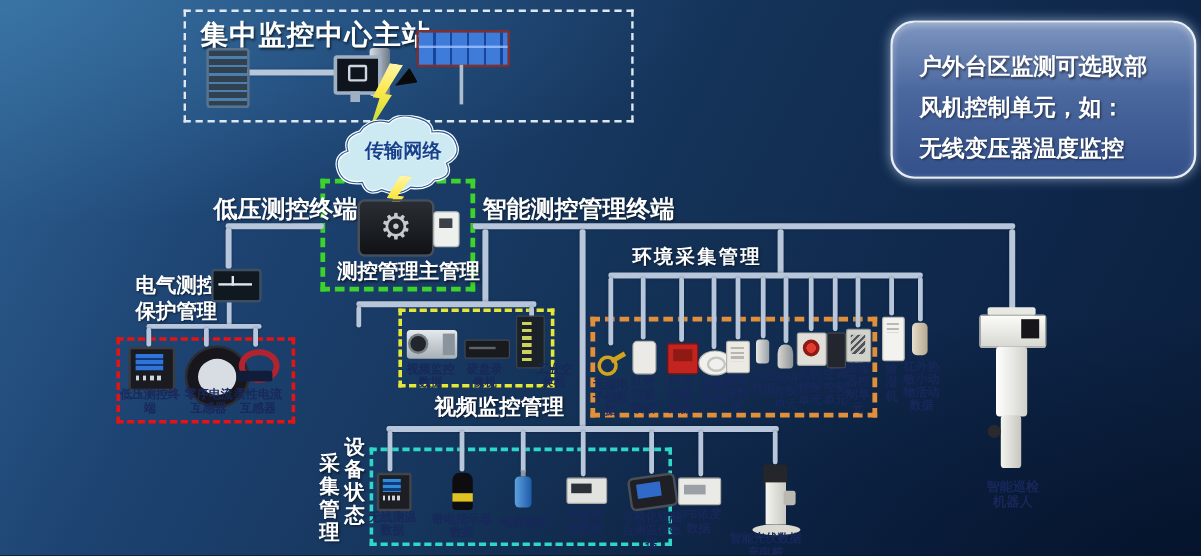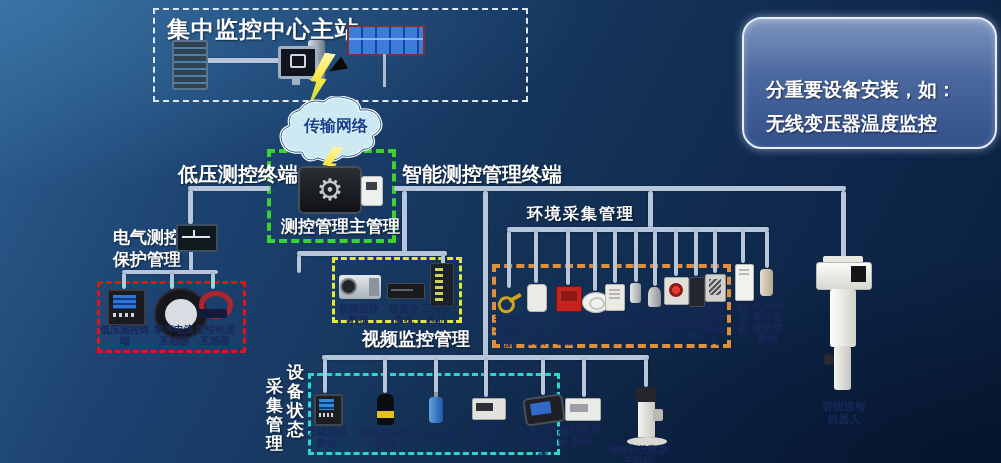--- a/index.html
+++ b/index.html
@@ -183,21 +183,22 @@
 
   <div class="t t-title" style="left:167px;top:14px;">集中监控中心主站</div>
   <div class="ic ic-server" style="left:172px;top:40px;"></div>
   <div class="ic ic-tower" style="left:308px;top:40px;"></div>
   <div class="ic ic-monitor" style="left:278px;top:46px;"></div>
   <div class="ic ic-arrow" style="left:328px;top:60px;"></div>
   <div class="ic ic-solar" style="left:347px;top:25px;"></div>
 
 
   <div id="callout">
-    <div class="cl" style="top:58px;">分重要设备安装，如：</div>
+    <div class="cl" style="top:24px;">户外台区监测可选取部</div>
+    <div class="cl" style="top:58px;">风机控制单元，如：</div>
     <div class="cl" style="top:92px;">无线变压器温度监控</div>
   </div>
 
   <div class="bolt" style="left:306px;top:52px;width:26px;height:58px;transform:rotate(8deg);"></div>
   <svg class="abs" style="left:272px;top:96px;" width="120" height="68">
     <path d="M30 56 q-16 2 -20 -10 q-4 -12 8 -16 q-4 -12 10 -16 q8 -12 24 -8 q8 -8 22 -4 q14 3 14 12 q16 -2 20 10 q4 10 -8 16 q6 12 -10 14 q-6 8 -20 6 q-10 8 -24 2 q-12 6 -16 -6 z" fill="#cde9f2" stroke="#ffffff" stroke-width="3"></path>
     <path d="M30 56 q-16 2 -20 -10 q-4 -12 8 -16 q-4 -12 10 -16 q8 -12 24 -8 q8 -8 22 -4 q14 3 14 12 q16 -2 20 10 q4 10 -8 16 q6 12 -10 14 q-6 8 -20 6 q-10 8 -24 2 q-12 6 -16 -6 z" fill="none" stroke="#2b5f96" stroke-width="1"></path>
   </svg>
   <div id="cloud-lbl">传输网络</div>
   <div class="bolt" style="left:318px;top:146px;width:24px;height:38px;transform:rotate(5deg);"></div>
@@ -220,21 +221,21 @@
   <div class="ic ic-flex" style="left:197px;top:291px;"></div>
   <div class="dev-lbl" style="left:99px;top:324px;width:52px;">低压测控终端</div>
   <div class="dev-lbl" style="left:152px;top:324px;width:44px;">零序电流互感器</div>
   <div class="dev-lbl" style="left:193px;top:324px;width:44px;">柔性电流互感器</div>
 
   <div class="ic ic-cam" style="left:339px;top:275px;"></div>
   <div class="ic ic-dvr" style="left:387px;top:283px;"></div>
   <div class="ic ic-switch" style="left:430px;top:263px;"></div>
   <div class="dev-lbl" style="left:337px;top:303px;width:44px;">视频监控数据</div>
   <div class="dev-lbl" style="left:387px;top:303px;width:34px;">硬盘录像机</div>
-  <div class="dev-lbl" style="left:420px;top:303px;width:34px;">工业交换机</div>
+  <div class="dev-lbl" style="left:444px;top:303px;width:34px;font-style:italic;">工业交换机</div>
   <div class="t t-mid" style="left:346px;top:327px;font-size:18px;margin-left:16px;">视频监控管理</div>
 
   <div class="t t-mid" style="left:527px;top:204px;font-size:16px;letter-spacing:2px;">环境采集管理</div>
   <div class="ic ic-key" style="left:497px;top:291px;"></div>
   <div class="ic ic-pir" style="left:527px;top:284px;"></div>
   <div class="ic ic-alarm" style="left:556px;top:286px;"></div>
   <div class="ic ic-smoke" style="left:582px;top:292px;"></div>
   <div class="ic ic-temp" style="left:605px;top:284px;"></div>
   <div class="ic ic-water" style="left:630px;top:283px;"></div>
   <div class="ic ic-light" style="left:648px;top:287px;"></div>

